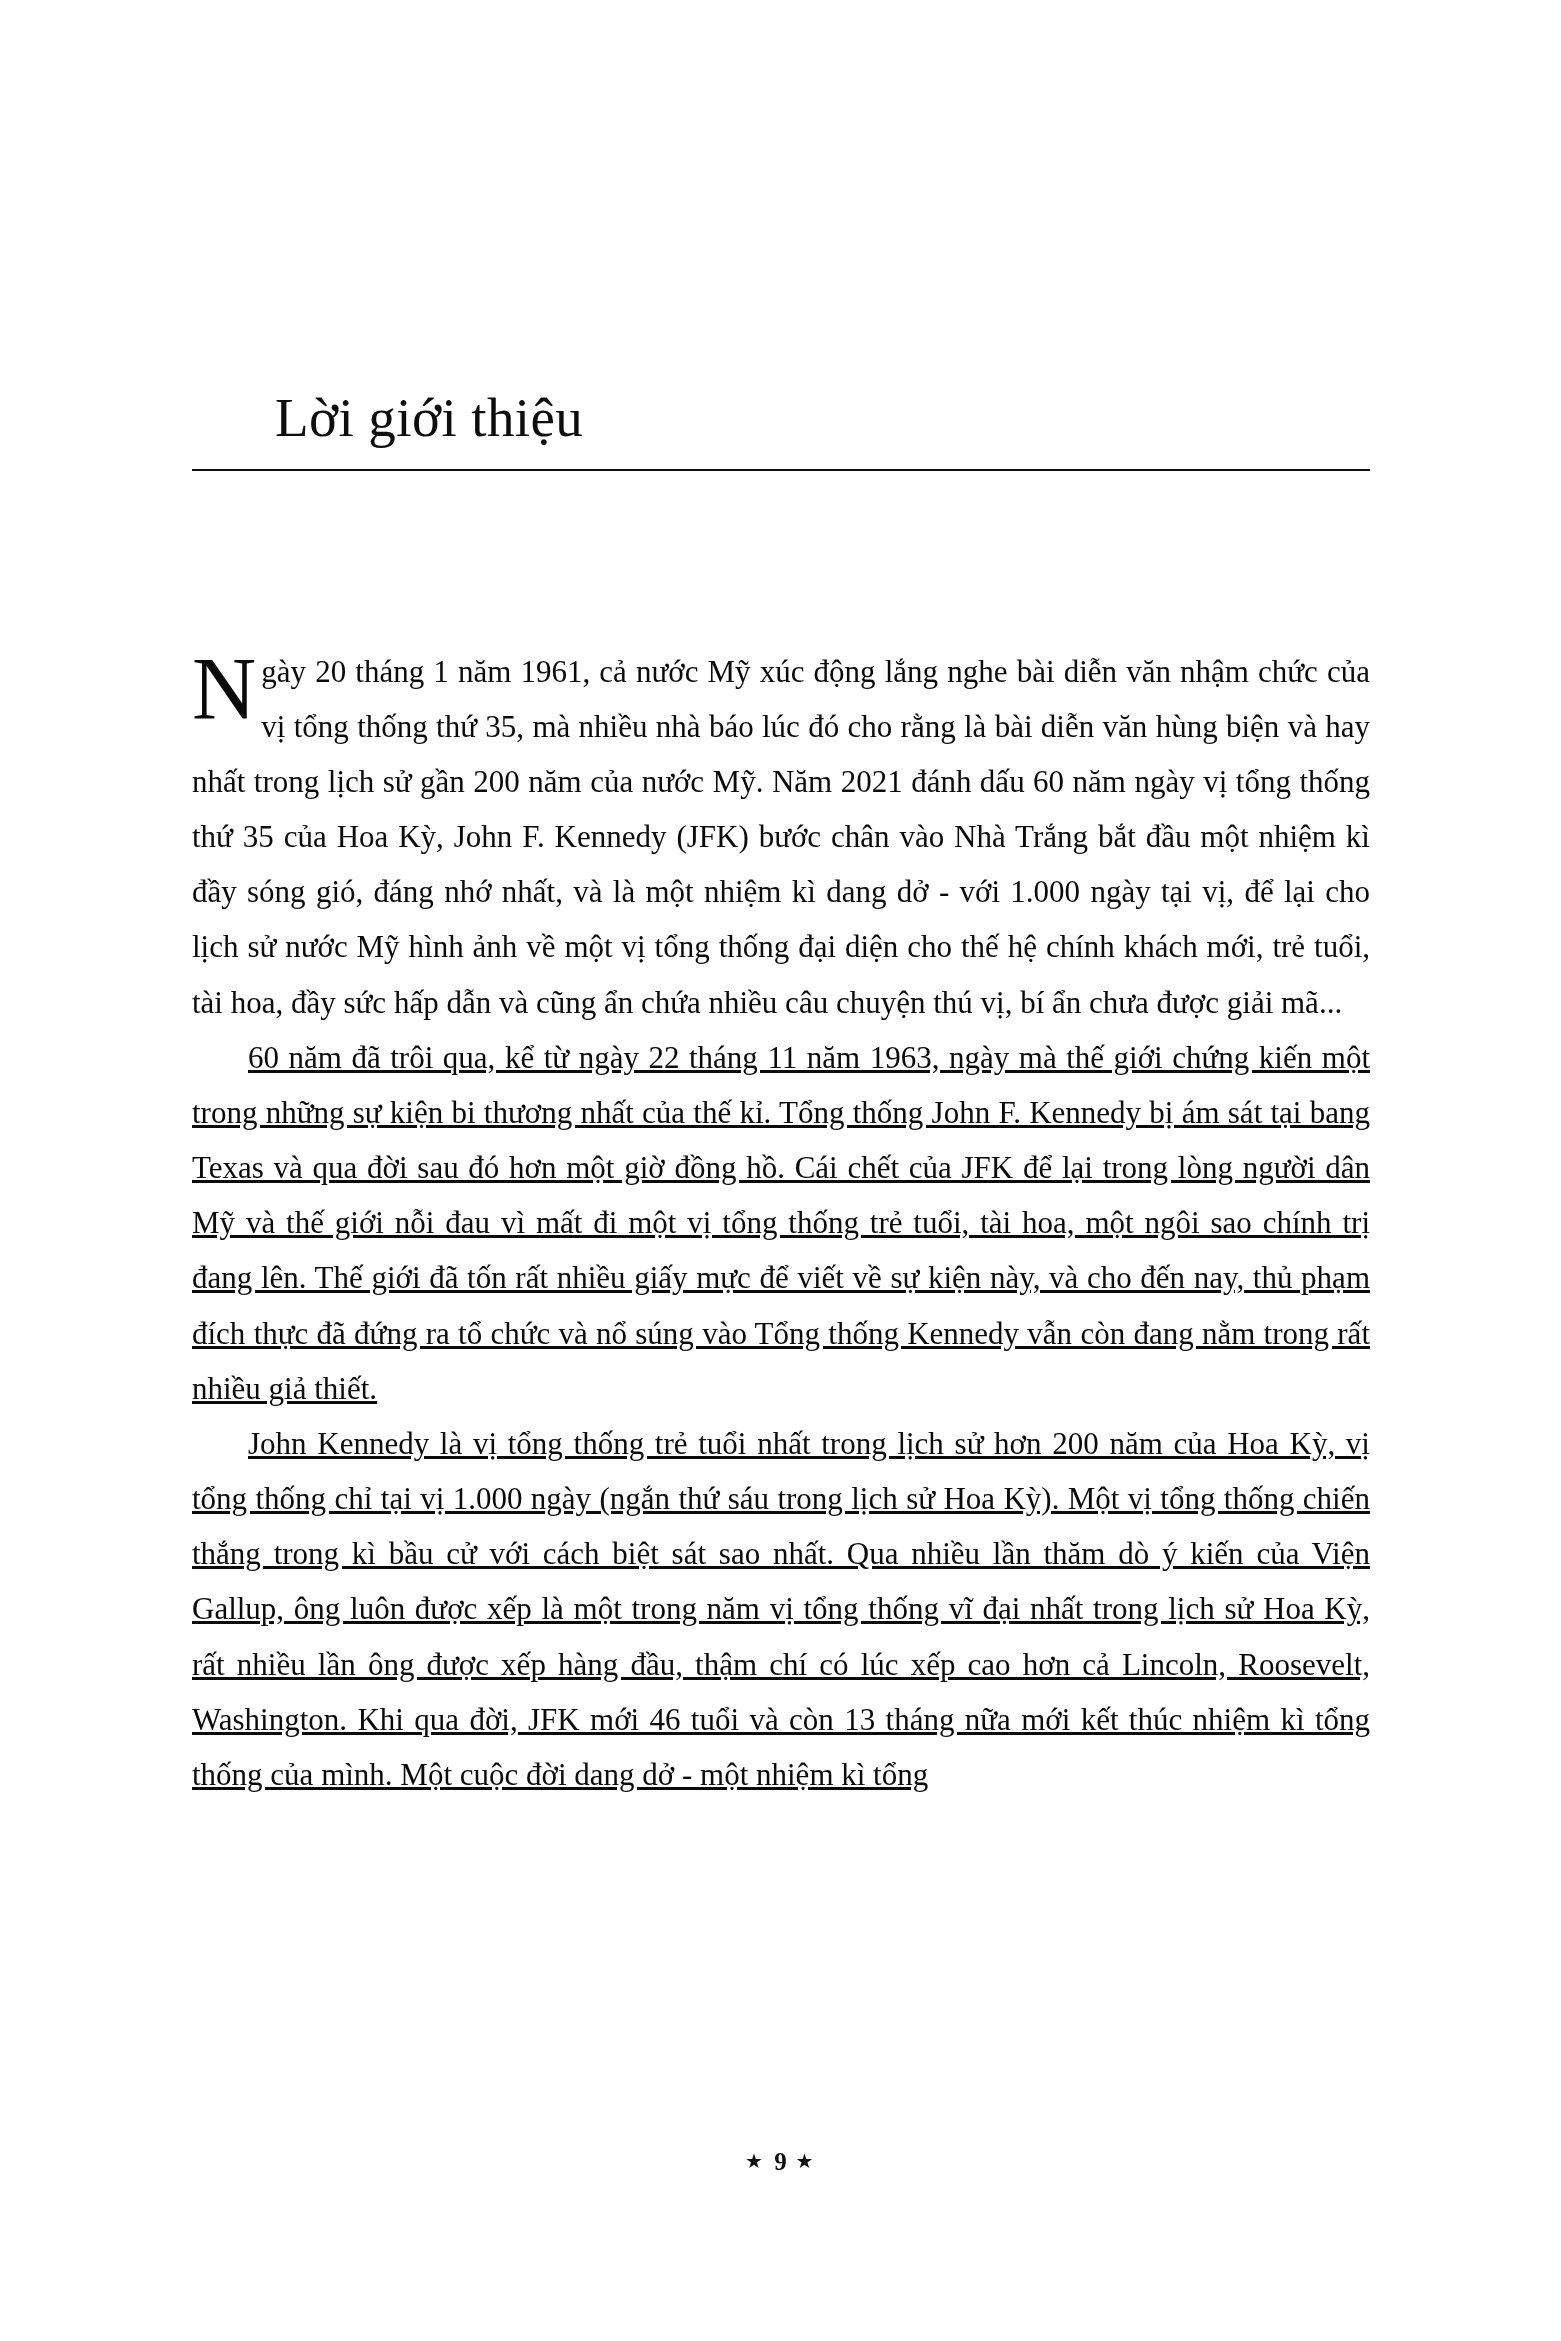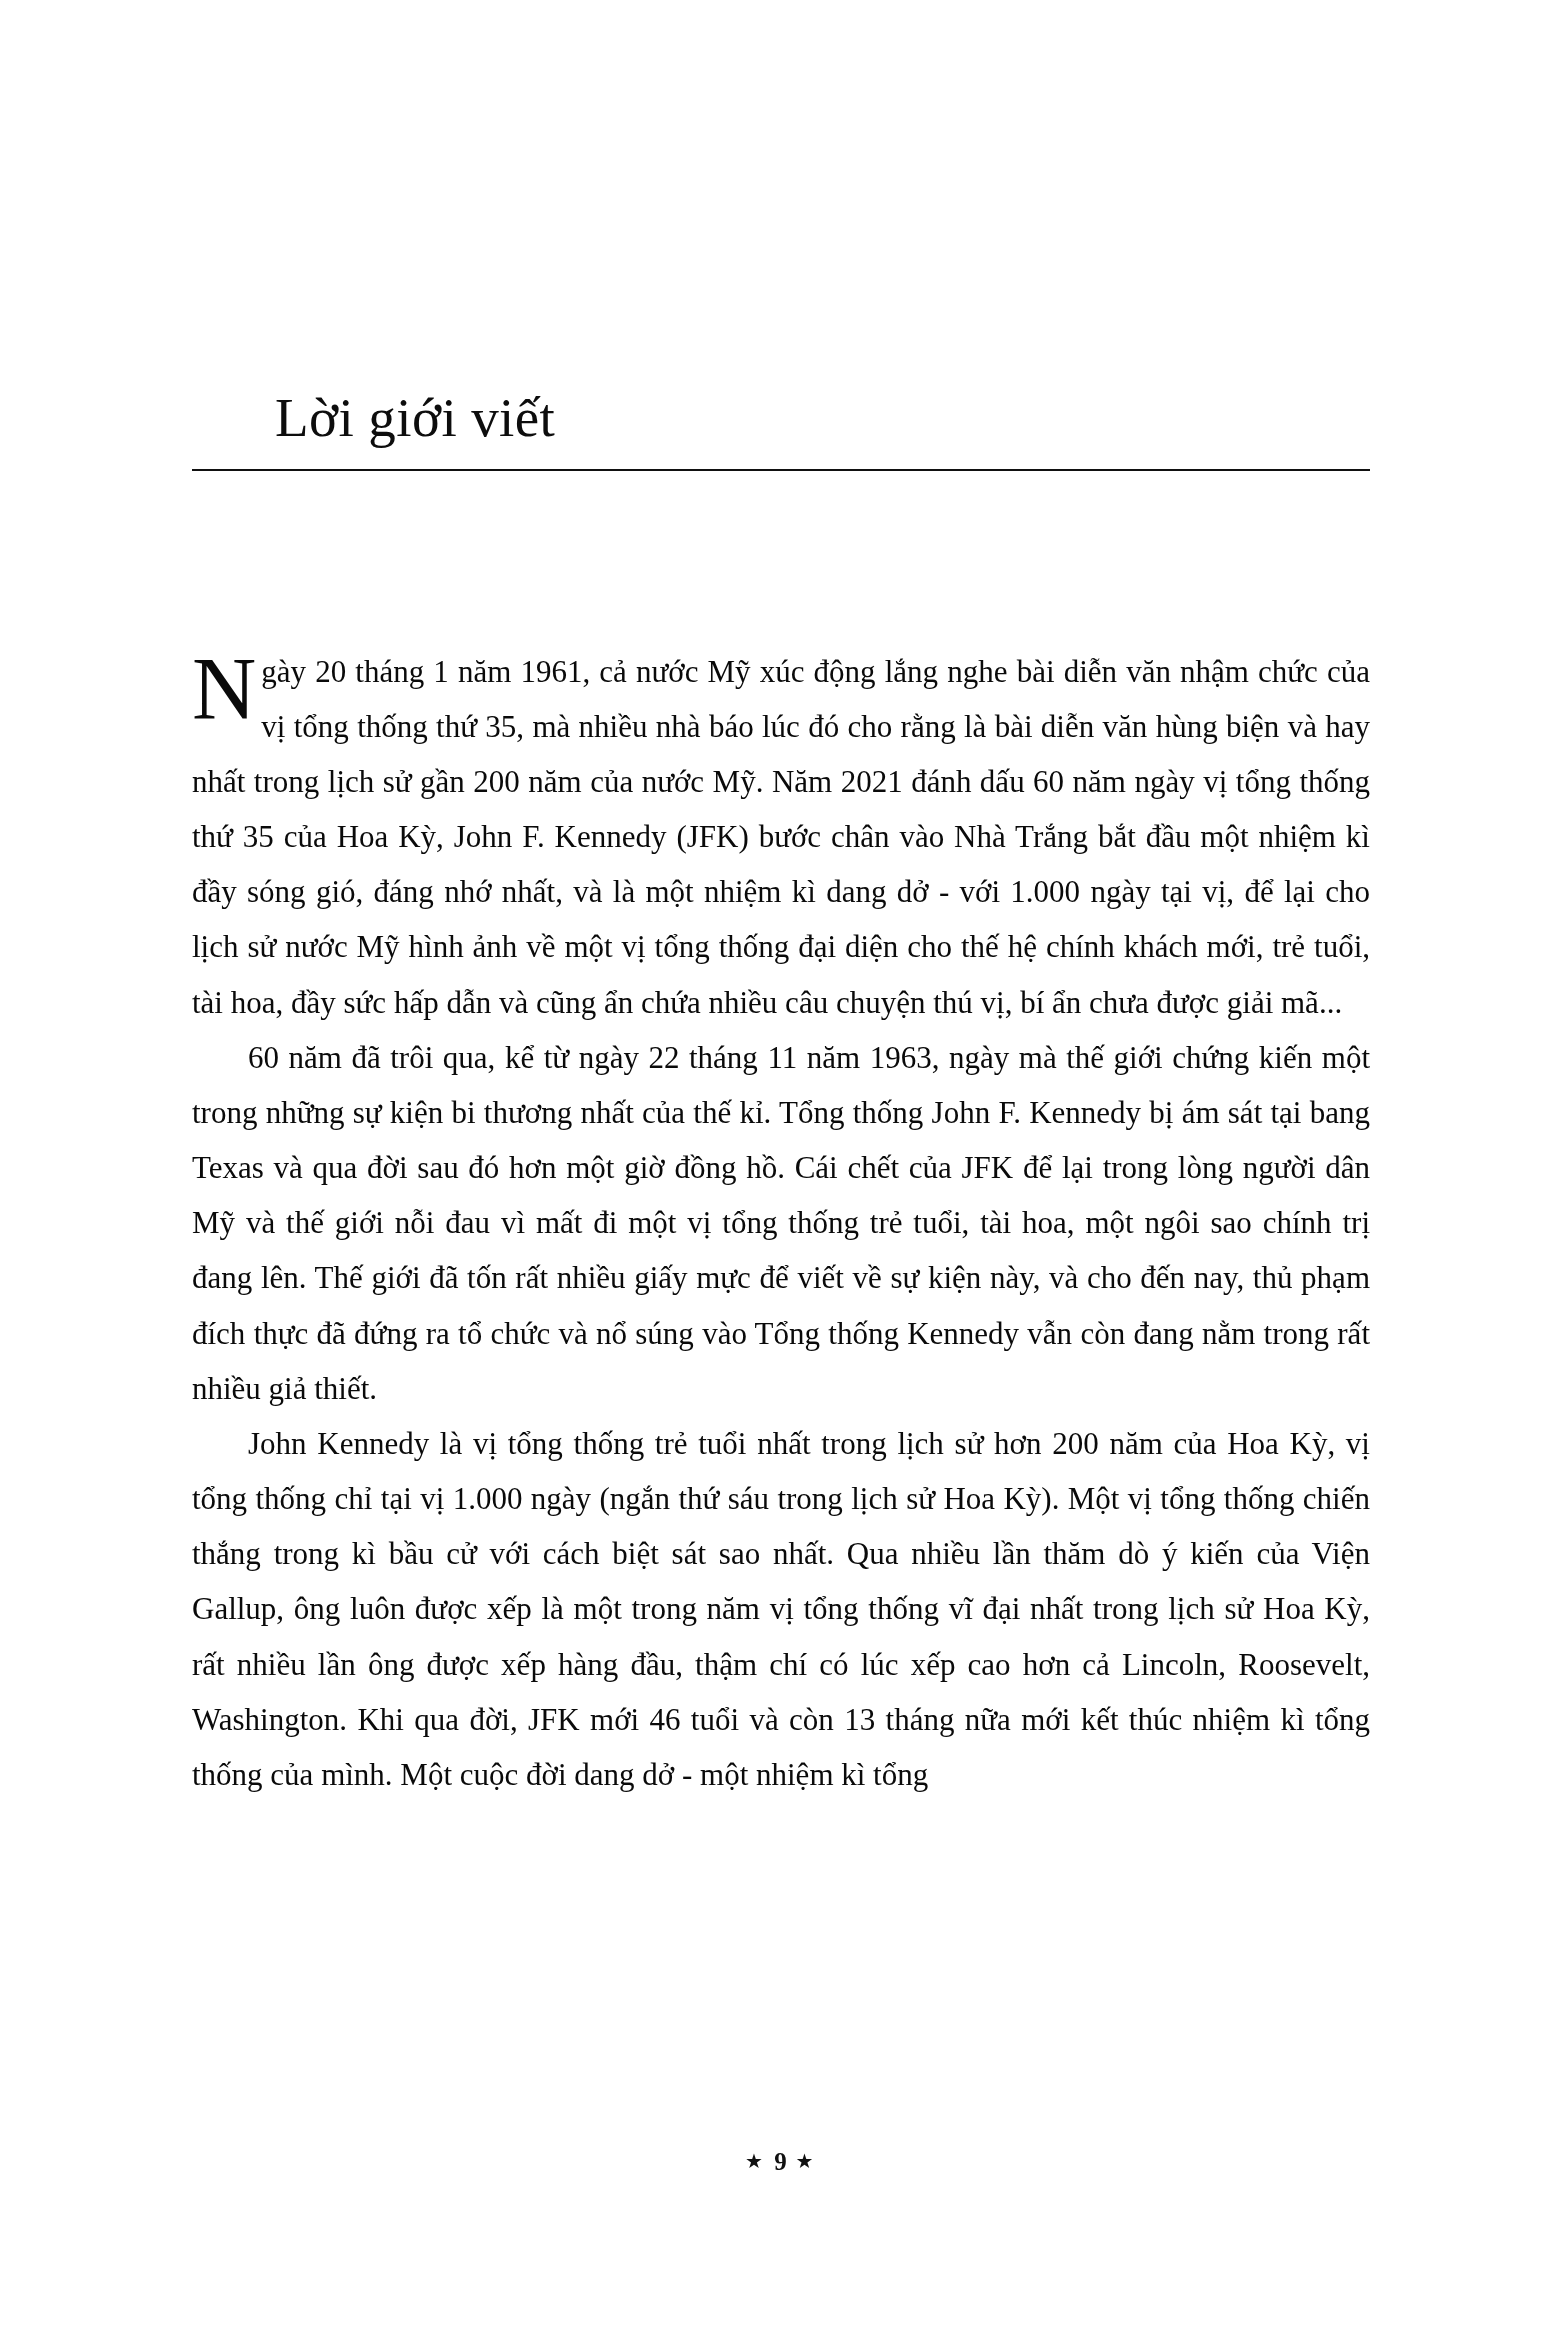--- a/index.html
+++ b/index.html
@@ -49,20 +49,21 @@
     text-justify: inter-word;
     color: #0a0a0a;
     hyphens: none;
   }
   .para {
     margin: 0;
     text-align: justify;
   }
   .para + .para {
     text-indent: 56px;
+    text-decoration: underline;
   }
   .dropcap-para {
     position: relative;
   }
   .dropcap {
     float: left;
     font-family: "Liberation Serif", serif;
     font-size: 89px;
     line-height: 0.82;
     padding: 5px 5px 0 0;
@@ -90,21 +91,21 @@
     letter-spacing: 0;
   }
 </style>
 </head>
 <body>
 
 <div class="page">
 
   <div class="content">
 
-    <h1 class="chapter-title">Lời giới viết</h1>
+    <h1 class="chapter-title">Lời giới thiệu</h1>
 
     <hr class="title-rule">
 
     <div class="body-text">
 
       <p class="para dropcap-para"><span class="dropcap">N</span><span>gày 20 tháng 1 năm 1961, cả nước Mỹ xúc động lắng nghe bài diễn văn nhậm chức của vị tổng thống thứ 35, mà nhiều nhà báo lúc đó cho rằng là bài diễn văn hùng biện và hay nhất trong lịch sử gần 200 năm của nước Mỹ. Năm 2021 đánh dấu 60 năm ngày vị tổng thống thứ 35 của Hoa Kỳ, John F. Kennedy (JFK) bước chân vào Nhà Trắng bắt đầu một nhiệm kì đầy sóng gió, đáng nhớ nhất, và là một nhiệm kì dang dở - với 1.000 ngày tại vị, để lại cho lịch sử nước Mỹ hình ảnh về một vị tổng thống đại diện cho thế hệ chính khách mới, trẻ tuổi, tài hoa, đầy sức hấp dẫn và cũng ẩn chứa nhiều câu chuyện thú vị, bí ẩn chưa được giải mã...</span></p>
 
       <p class="para">60 năm đã trôi qua, kể từ ngày 22 tháng 11 năm 1963, ngày mà thế giới chứng kiến một trong những sự kiện bi thương nhất của thế kỉ. Tổng thống John F. Kennedy bị ám sát tại bang Texas và qua đời sau đó hơn một giờ đồng hồ. Cái chết của JFK để lại trong lòng người dân Mỹ và thế giới nỗi đau vì mất đi một vị tổng thống trẻ tuổi, tài hoa, một ngôi sao chính trị đang lên. Thế giới đã tốn rất nhiều giấy mực để viết về sự kiện này, và cho đến nay, thủ phạm đích thực đã đứng ra tổ chức và nổ súng vào Tổng thống Kennedy vẫn còn đang nằm trong rất nhiều giả thiết.</p>
 
       <p class="para">John Kennedy là vị tổng thống trẻ tuổi nhất trong lịch sử hơn 200 năm của Hoa Kỳ, vị tổng thống chỉ tại vị 1.000 ngày (ngắn thứ sáu trong lịch sử Hoa Kỳ). Một vị tổng thống chiến thắng trong kì bầu cử với cách biệt sát sao nhất. Qua nhiều lần thăm dò ý kiến của Viện Gallup, ông luôn được xếp là một trong năm vị tổng thống vĩ đại nhất trong lịch sử Hoa Kỳ, rất nhiều lần ông được xếp hàng đầu, thậm chí có lúc xếp cao hơn cả Lincoln, Roosevelt, Washington. Khi qua đời, JFK mới 46 tuổi và còn 13 tháng nữa mới kết thúc nhiệm kì tổng thống của mình. Một cuộc đời dang dở - một nhiệm kì tổng</p>

